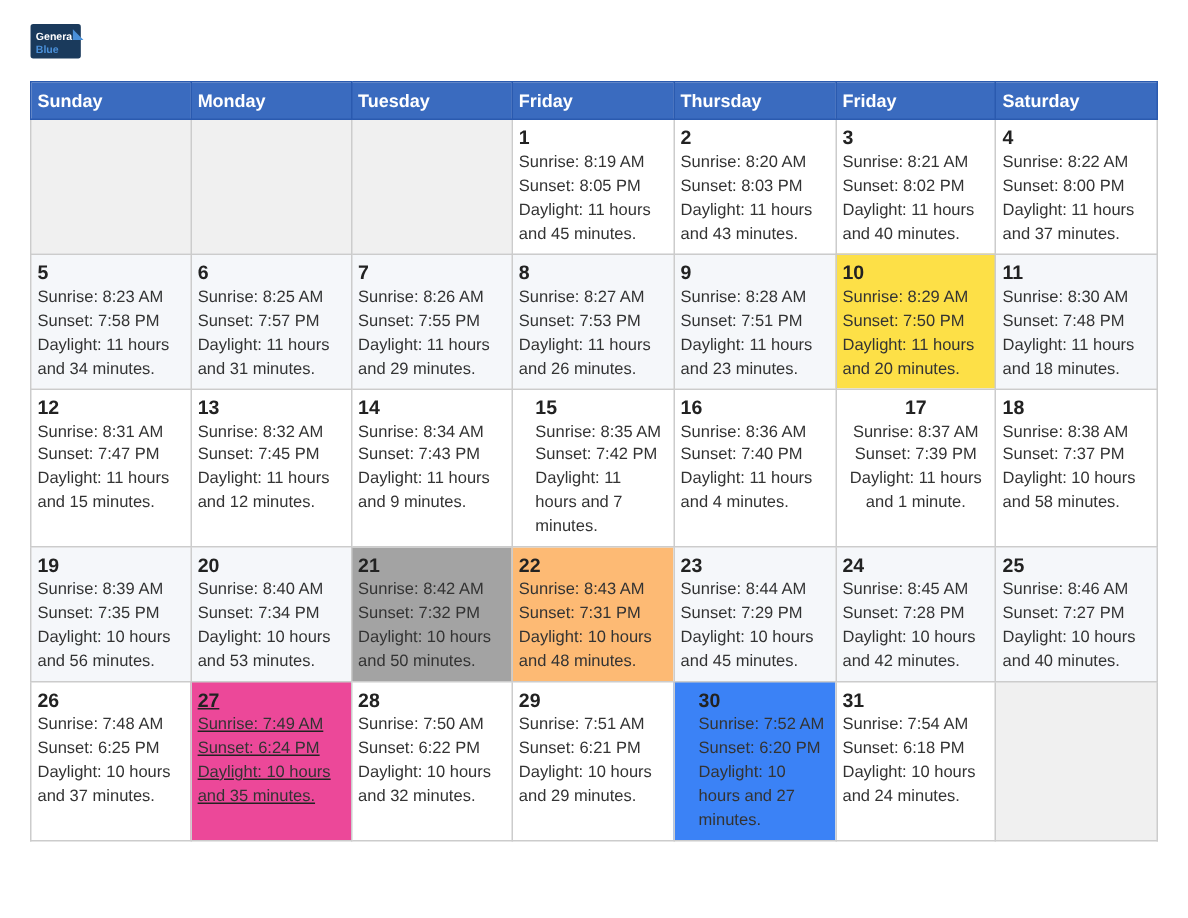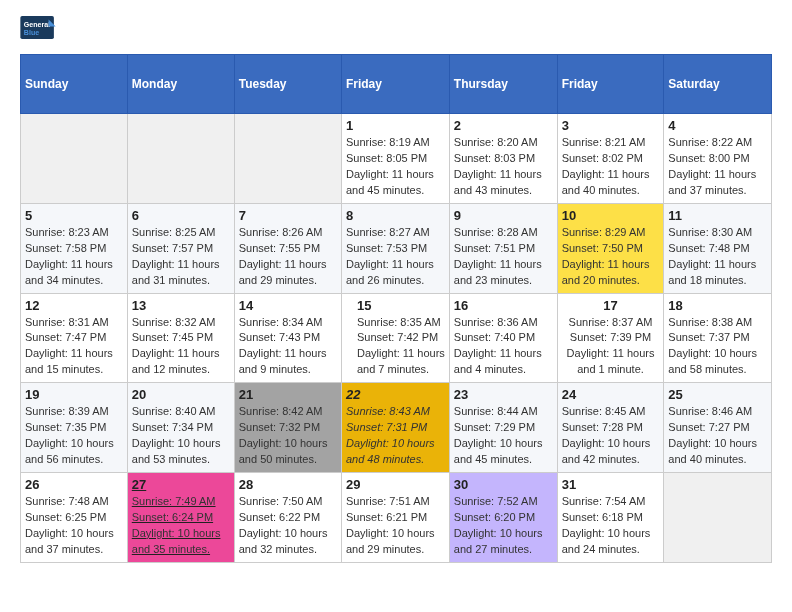--- a/index.html
+++ b/index.html
@@ -44,21 +44,21 @@
     }
     table {
       width: 100%;
       border-collapse: collapse;
     }
     th {
       background-color: #3a6bbf;
       color: #fff;
       font-size: 12px;
       font-weight: bold;
-      padding: 22px 4px;
+      padding: 5px 4px;
       text-align: left;
       border: 1px solid #2a5aaf;
     }
     td {
       border: 1px solid #ccc;
       vertical-align: top;
       padding: 4px 4px 4px 4px;
       font-size: 9.5px;
       color: #222;
       width: 113px;
@@ -169,38 +169,38 @@
         <td style="background: rgb(255, 255, 255);"><span class="day-number">18</span>
 <span class="day-info">Sunrise: 8:38 AM<br>Sunset: 7:37 PM<br>Daylight: 10 hours and 58 minutes.</span></td>
       </tr>
       <tr>
         <td style="background: rgb(245, 247, 250);"><span class="day-number">19</span>
 <span class="day-info">Sunrise: 8:39 AM<br>Sunset: 7:35 PM<br>Daylight: 10 hours and 56 minutes.</span></td>
         <td style="background: rgb(245, 247, 250);"><span class="day-number">20</span>
 <span class="day-info">Sunrise: 8:40 AM<br>Sunset: 7:34 PM<br>Daylight: 10 hours and 53 minutes.</span></td>
         <td style="background: #a3a3a3;"><span class="day-number">21</span>
 <span class="day-info">Sunrise: 8:42 AM<br>Sunset: 7:32 PM<br>Daylight: 10 hours and 50 minutes.</span></td>
-        <td style="background: #eab308; font-style: italic;"><span class="day-number">22</span>
+        <td style="background: #fdba74;"><span class="day-number">22</span>
 <span class="day-info">Sunrise: 8:43 AM<br>Sunset: 7:31 PM<br>Daylight: 10 hours and 48 minutes.</span></td>
         <td style="background: rgb(245, 247, 250);"><span class="day-number">23</span>
 <span class="day-info">Sunrise: 8:44 AM<br>Sunset: 7:29 PM<br>Daylight: 10 hours and 45 minutes.</span></td>
         <td style="background: rgb(245, 247, 250);"><span class="day-number">24</span>
 <span class="day-info">Sunrise: 8:45 AM<br>Sunset: 7:28 PM<br>Daylight: 10 hours and 42 minutes.</span></td>
         <td style="background: rgb(245, 247, 250);"><span class="day-number">25</span>
 <span class="day-info">Sunrise: 8:46 AM<br>Sunset: 7:27 PM<br>Daylight: 10 hours and 40 minutes.</span></td>
       </tr>
       <tr>
         <td style="background: rgb(255, 255, 255);"><span class="day-number">26</span>
 <span class="day-info">Sunrise: 7:48 AM<br>Sunset: 6:25 PM<br>Daylight: 10 hours and 37 minutes.</span></td>
         <td style="background: #ec4899; text-decoration: underline;"><span class="day-number">27</span>
 <span class="day-info">Sunrise: 7:49 AM<br>Sunset: 6:24 PM<br>Daylight: 10 hours and 35 minutes.</span></td>
         <td style="background: rgb(255, 255, 255);"><span class="day-number">28</span>
 <span class="day-info">Sunrise: 7:50 AM<br>Sunset: 6:22 PM<br>Daylight: 10 hours and 32 minutes.</span></td>
         <td style="background: rgb(255, 255, 255);"><span class="day-number">29</span>
 <span class="day-info">Sunrise: 7:51 AM<br>Sunset: 6:21 PM<br>Daylight: 10 hours and 29 minutes.</span></td>
-        <td style="background: #c4b5fd;"><span class="day-number">30</span>
+        <td style="background: #3b82f6; padding-left: 16px;"><span class="day-number">30</span>
 <span class="day-info">Sunrise: 7:52 AM<br>Sunset: 6:20 PM<br>Daylight: 10 hours and 27 minutes.</span></td>
         <td style="background: rgb(255, 255, 255);"><span class="day-number">31</span>
 <span class="day-info">Sunrise: 7:54 AM<br>Sunset: 6:18 PM<br>Daylight: 10 hours and 24 minutes.</span></td>
         <td class="empty"></td>
       </tr>
     </tbody>
 </table>
 
 </body></html>

